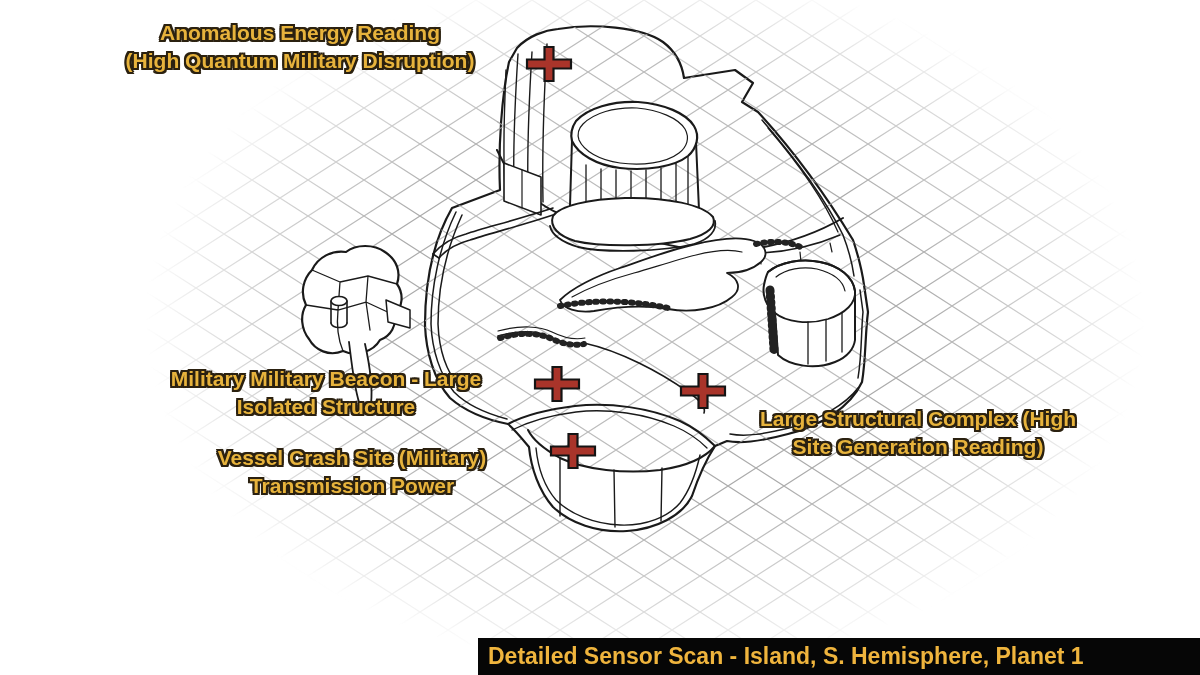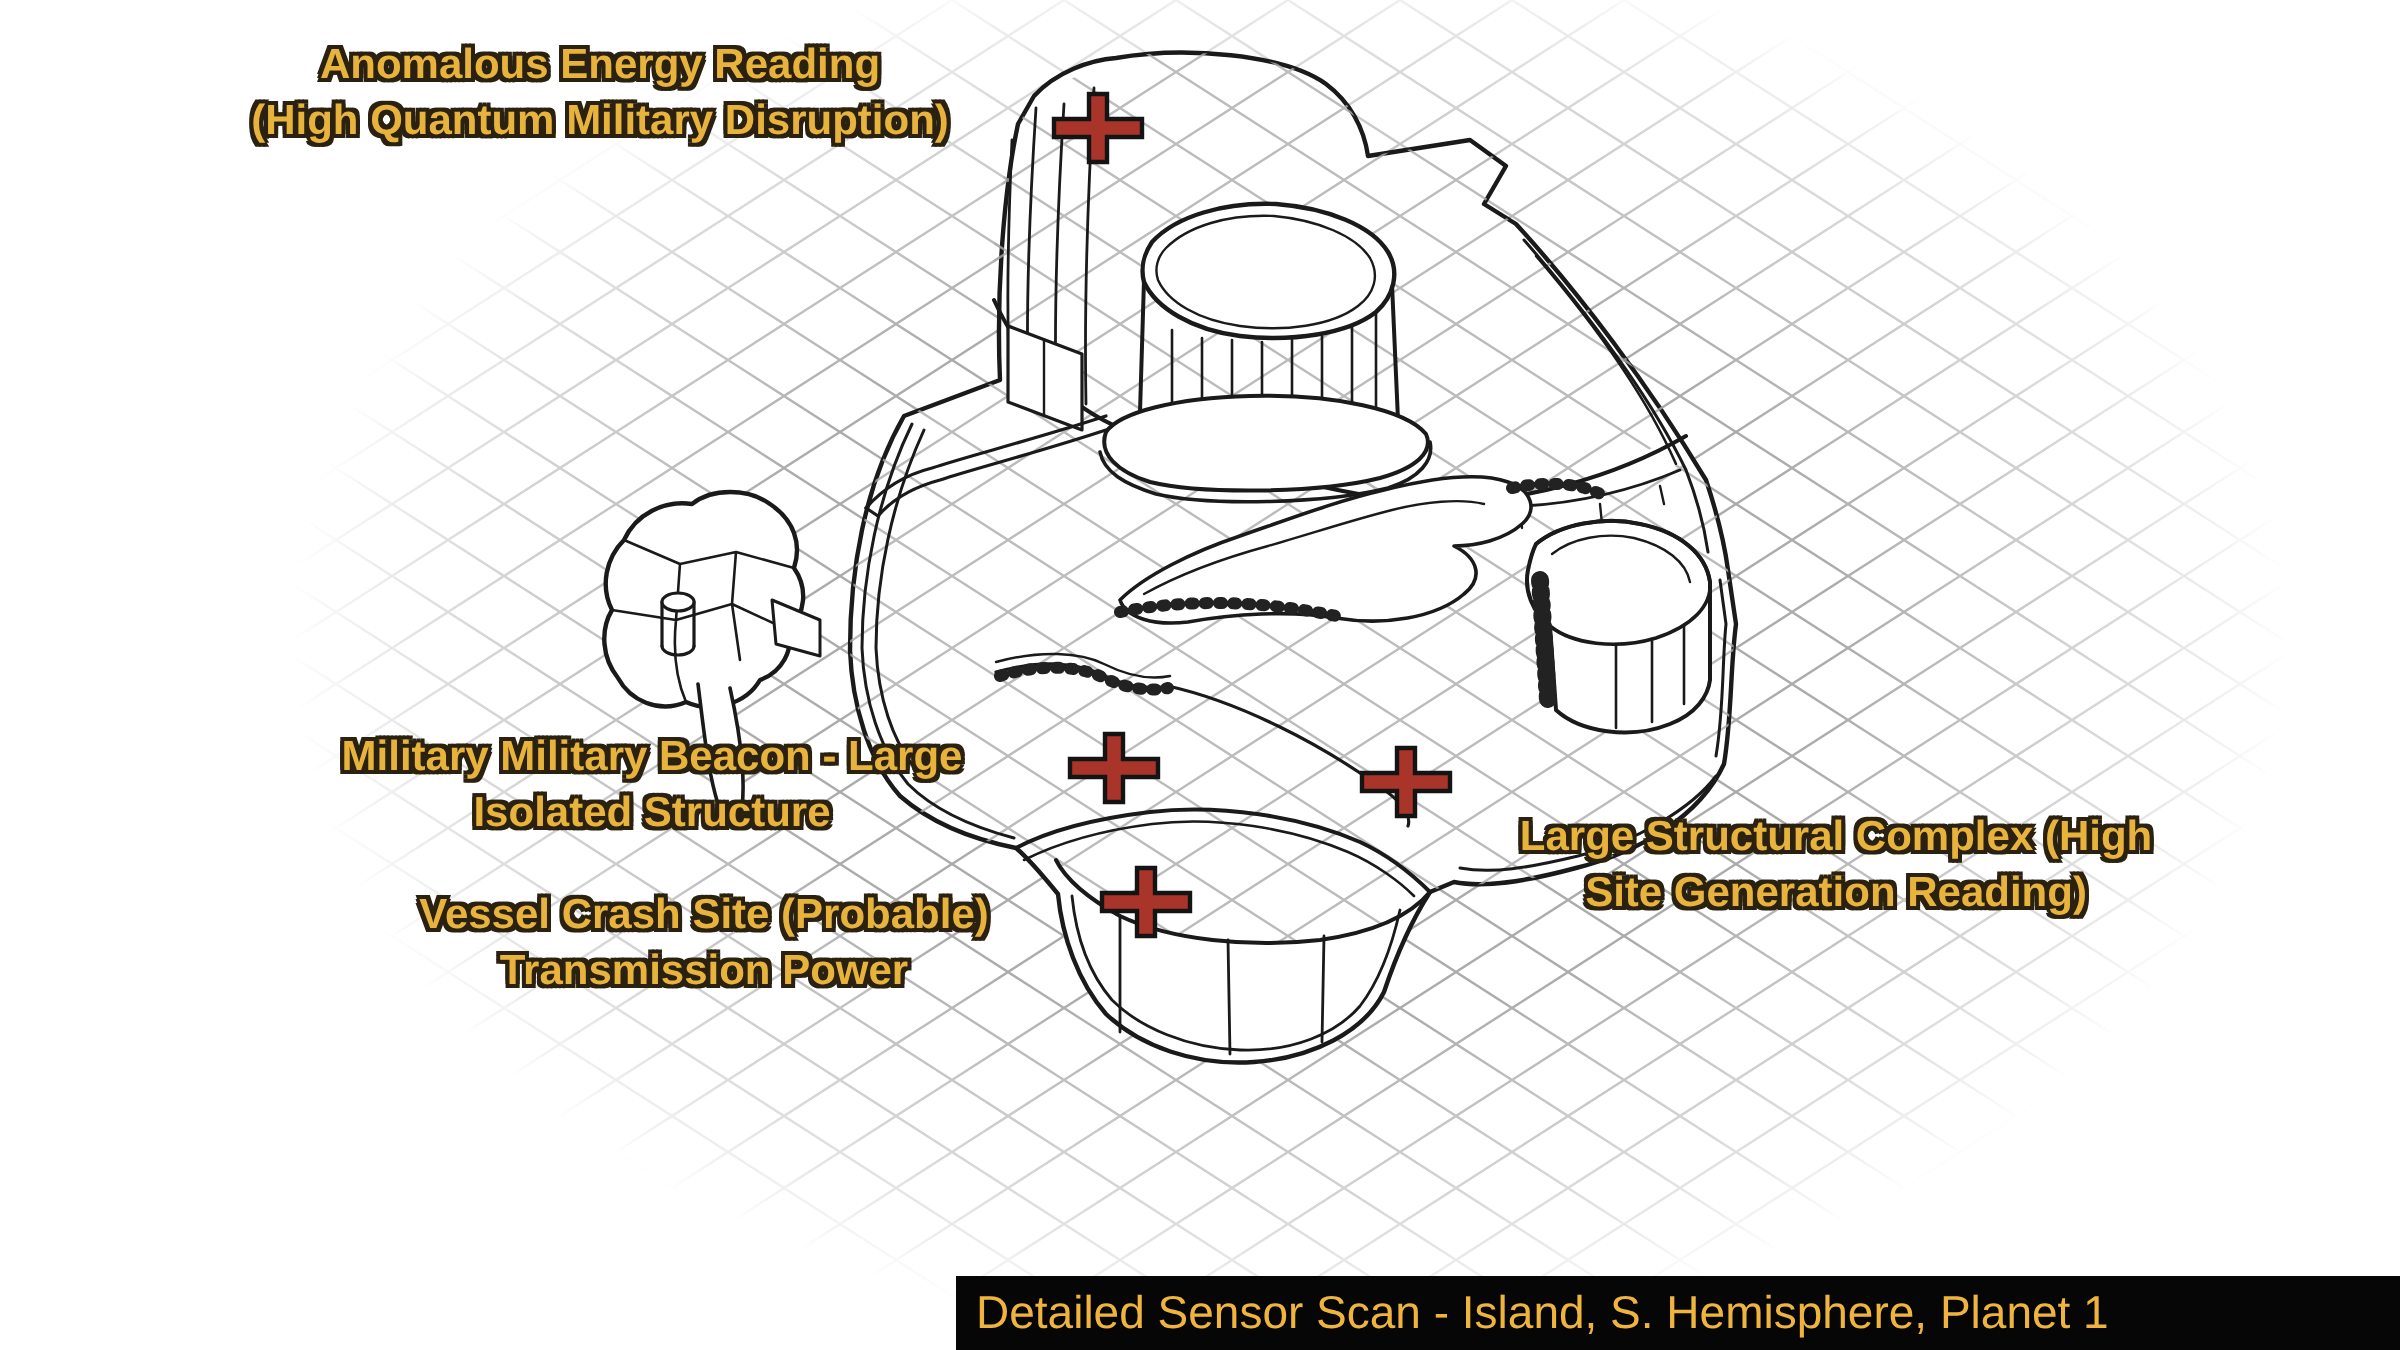--- a/index.html
+++ b/index.html
@@ -14,21 +14,21 @@
     color:#E7B33C;letter-spacing:0px;white-space:nowrap;
     text-shadow:-2px -2px 0 #2b2110, 2px -2px 0 #2b2110, -2px 2px 0 #2b2110,
                  2px 2px 0 #2b2110, -2px 0 0 #2b2110, 2px 0 0 #2b2110,
                  0 -2px 0 #2b2110, 0 2px 0 #2b2110;
   }
   #title-bar{
     position:absolute;left:478px;top:638px;width:722px;height:37px;
     background:#060606;display:flex;align-items:center;
   }
   #title-bar span{
-    color:#EFB43D;font-weight:normal;font-size:23px;padding-left:10px;
+    color:#EFB43D;font-weight:bold;font-size:23px;padding-left:10px;
     white-space:nowrap;letter-spacing:0px;
   }
 </style>
 </head>
 <body>
 
 <div id="screen">
 
   <svg id="map-svg" width="1200" height="675" viewBox="0 0 1200 675">
     <defs>
@@ -189,21 +189,21 @@
     <div>Military Military Beacon - Large</div>
     <div>Isolated Structure</div>
   </div>
 
   <div class="marker-label" style="left:918px;top:378px;margin-top:27px;">
     <div>Large Structural Complex (High</div>
     <div>Site Generation Reading)</div>
   </div>
 
   <div class="marker-label" style="left:352px;top:444px;">
-    <div>Vessel Crash Site (Probable)</div>
+    <div>Vessel Crash Site (Military)</div>
     <div>Transmission Power</div>
   </div>
 
   <div id="title-bar">
     <span>Detailed Sensor Scan - Island, S. Hemisphere, Planet 1</span>
   </div>
 
 </div>
 
 </body></html>

